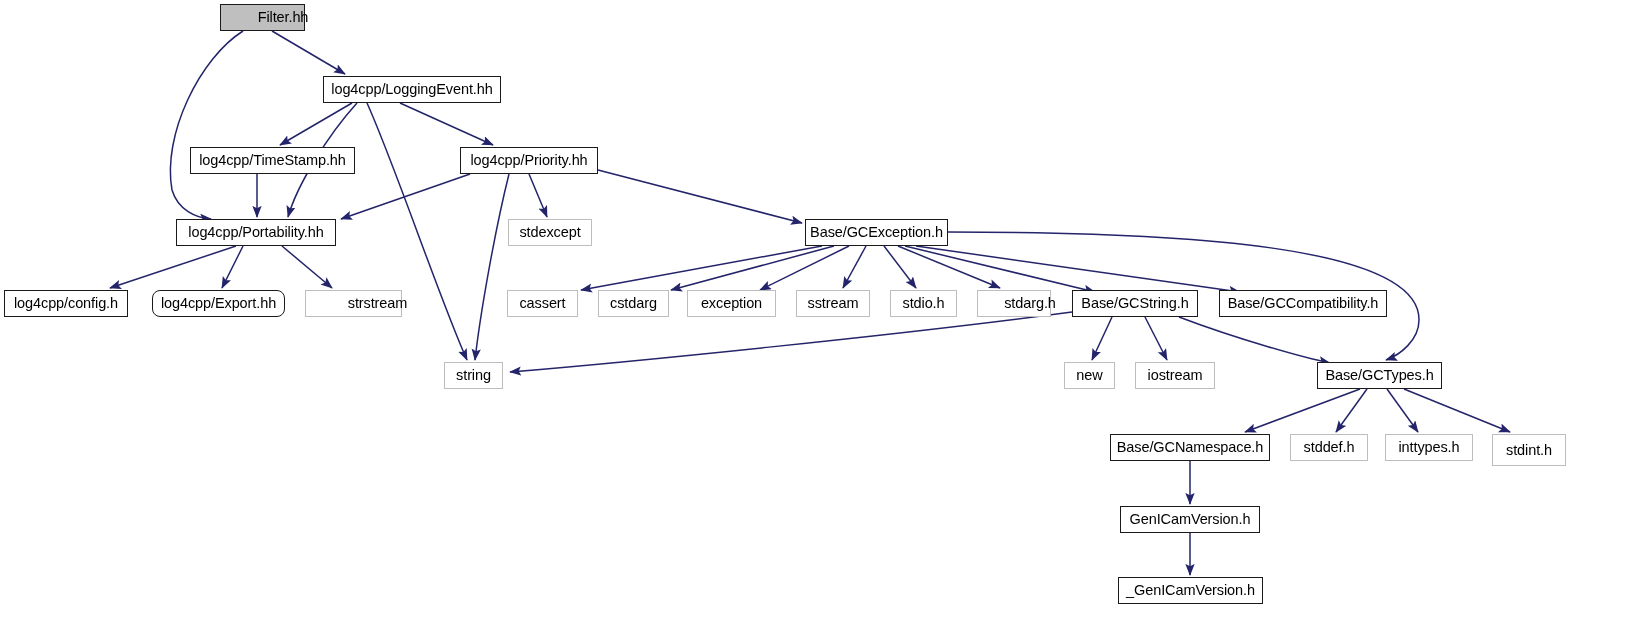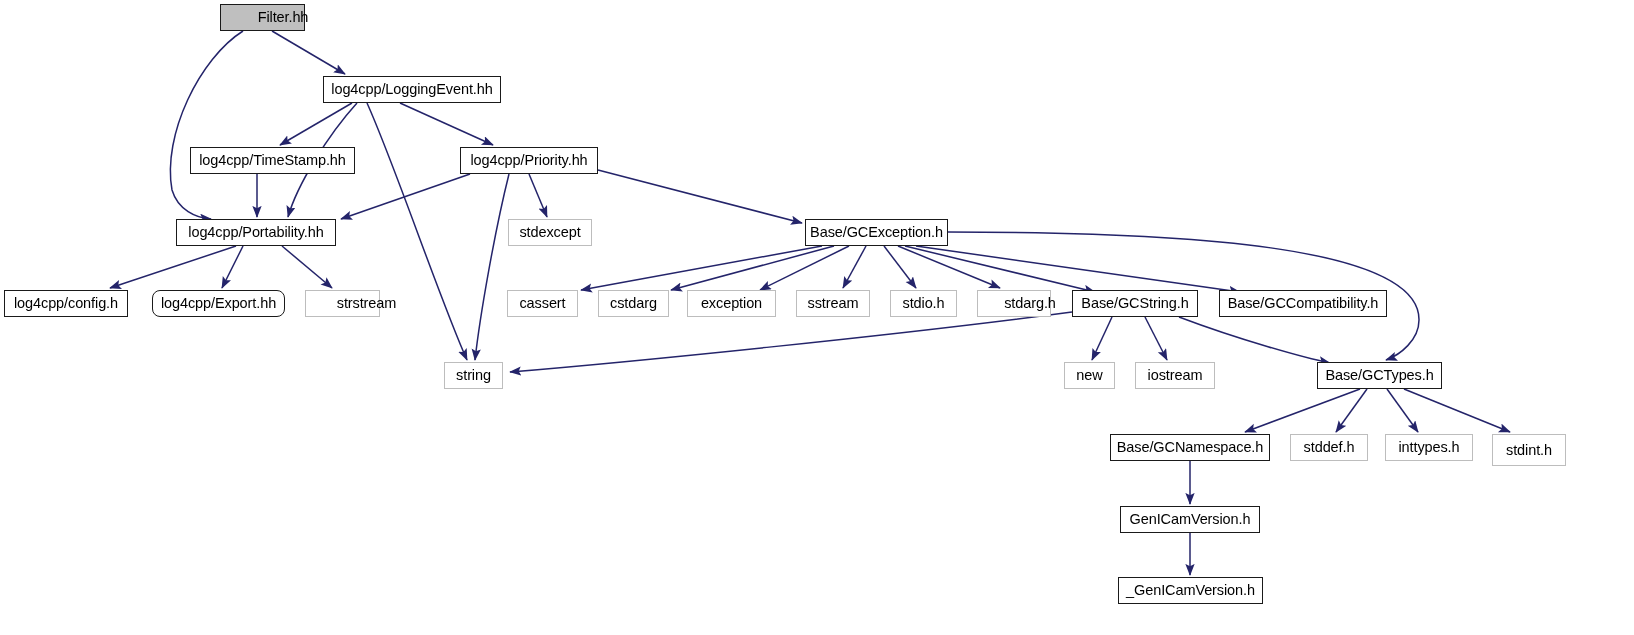--- a/index.html
+++ b/index.html
@@ -116,21 +116,21 @@
       </div>
       <div class="node local" style="left: 805px; top: 219px; width: 143px; height: 27px;">
         <span class="node-label">Base/GCException.h</span>
       </div>
       <div class="node local" style="left: 4px; top: 290px; width: 124px; height: 27px;">
         <span class="node-label">log4cpp/config.h</span>
       </div>
       <div class="node local" style="left: 152px; top: 290px; width: 133px; height: 27px; border-radius: 8px;">
         <span class="node-label">log4cpp/Export.hh</span>
       </div>
-      <div class="node system" style="left: 305px; top: 290px; width: 75px; height: 27px; padding-left: 48px;">
+      <div class="node system" style="left: 305px; top: 290px; width: 97px; height: 27px; padding-left: 48px;">
         <span class="node-label">strstream</span>
       </div>
       <div class="node system" style="left: 507px; top: 290px; width: 71px; height: 27px;">
         <span class="node-label">cassert</span>
       </div>
       <div class="node system" style="left: 598px; top: 290px; width: 71px; height: 27px;">
         <span class="node-label">cstdarg</span>
       </div>
       <div class="node system" style="left: 687px; top: 290px; width: 89px; height: 27px;">
         <span class="node-label">exception</span>

